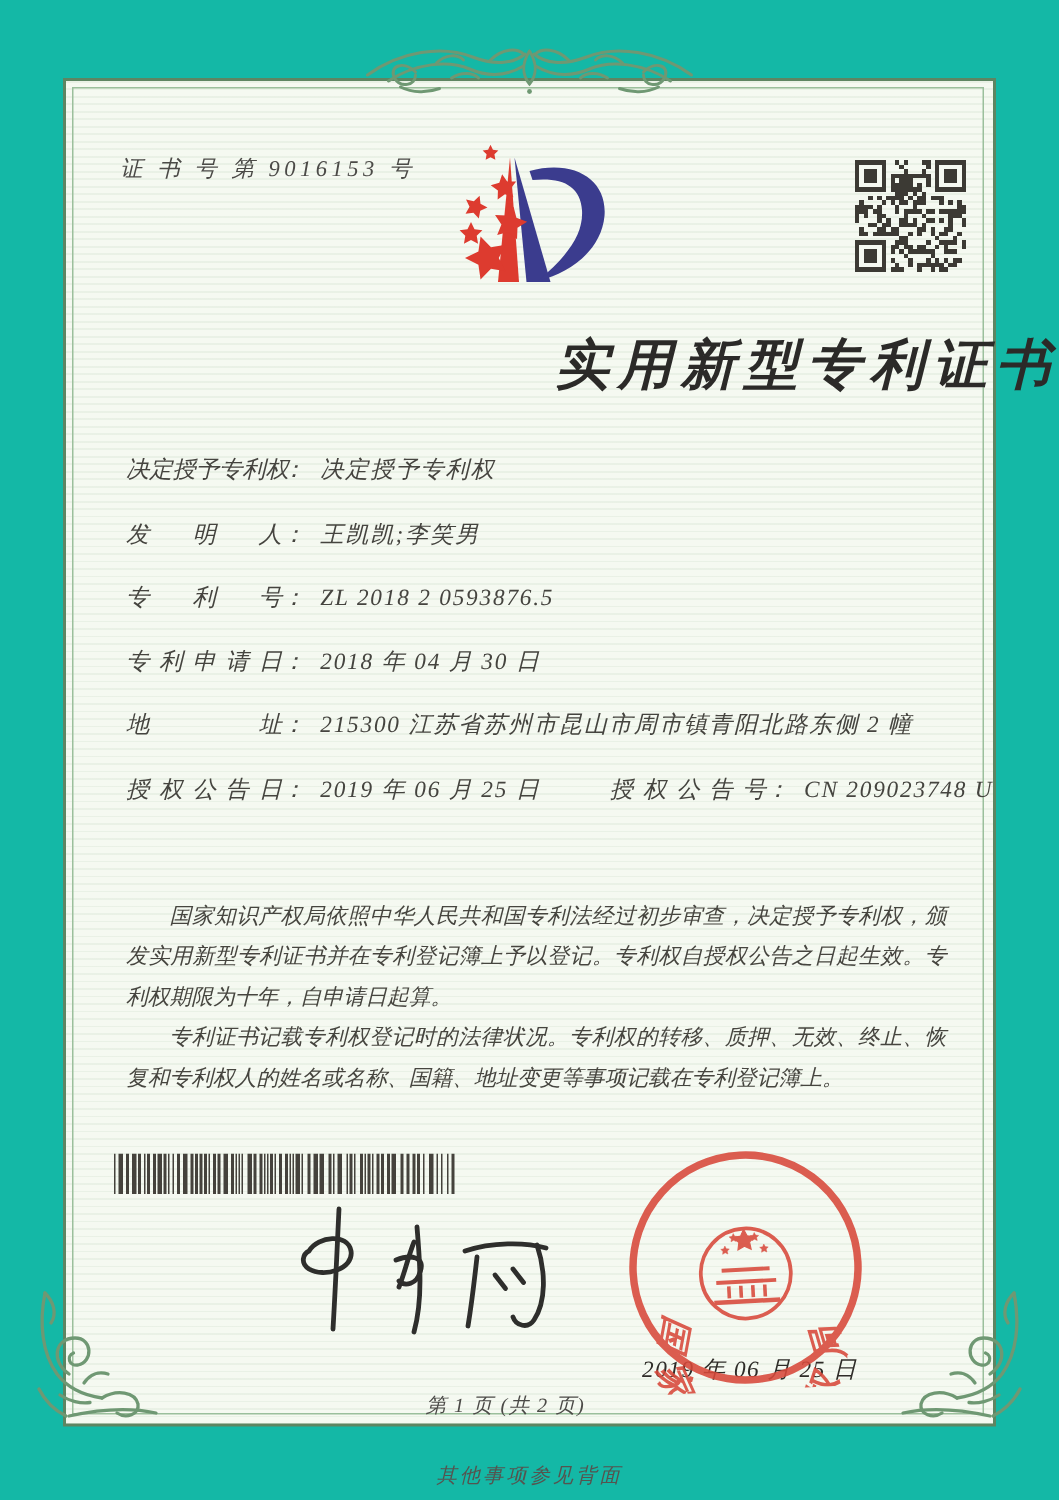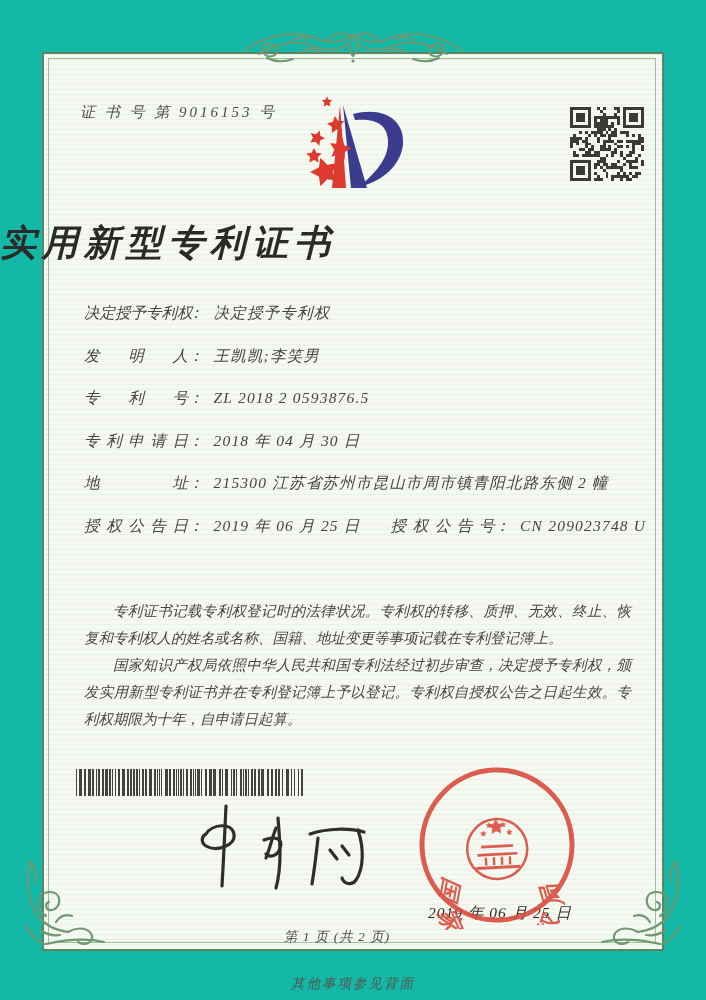--- a/index.html
+++ b/index.html
@@ -11,29 +11,29 @@
             background-image:repeating-linear-gradient(0deg,
               rgba(130,170,130,0.10) 0px, rgba(130,170,130,0.10) 1px,
               rgba(255,255,255,0) 1px, rgba(255,255,255,0) 5px);}
   .frame-outer{position:absolute;left:42px;top:52px;width:618px;height:895px;
                border:2px solid #5e8562;}
   .frame-inner{position:absolute;left:48px;top:58px;width:606px;height:883px;
                border:1px solid #9bbf9c;}
   .cert-no{position:absolute;left:80px;top:103px;font-size:15px;letter-spacing:3px;color:#4b4a47;}
   .logo{position:absolute;left:283px;top:92px;}
   .qr{position:absolute;left:567px;top:104px;width:80px;height:80px;}
-  .title{position:absolute;left:0;top:219px;width:706px;text-align:left;
+  .title{position:absolute;left:0;top:219px;width:706px;text-align:right;
          font-size:36px;font-weight:600;letter-spacing:6px;color:#2b2a28;}
   .fields{position:absolute;left:84px;top:303px;width:560px;font-size:15.5px;color:#45443f;}
   .frow{height:20px;margin-bottom:22.5px;white-space:nowrap;}
   .flabel{display:inline-block;width:104px;text-align:justify;text-align-last:justify;
           vertical-align:top;letter-spacing:0;}
   .fcolon{display:inline-block;margin-right:10px;}
   .fvalue{letter-spacing:1.2px;}
-  .pair2{display:inline-block;margin-left:30px;}
+  .pair2{display:inline-block;margin-left:46px;}
   .paras{position:absolute;left:84px;top:598px;width:547px;font-size:14.5px;line-height:27px;
          text-align:justify;color:#46453f;}
   .paras p{margin:0;text-indent:2em;}
   .barcode{position:absolute;left:74px;top:769px;width:236px;height:27px;}
   .signer{position:absolute;left:85px;top:828px;font-size:16px;line-height:29px;
           letter-spacing:3px;color:#3a3a37;font-weight:600;}
   .signature{position:absolute;left:192px;top:800px;}
   .seal-date{position:absolute;left:428px;top:903px;font-size:15.5px;letter-spacing:1px;color:#2e2c28;z-index:3;}
   .seal{position:absolute;left:415px;top:763px;z-index:4;opacity:0.88;transform:rotate(-3deg);}
   .footer-page{position:absolute;left:0;top:928px;width:674px;text-align:center;
@@ -347,22 +347,22 @@
     </div>
     <div class="frow">
       <span class="flabel">地址</span><span class="fcolon">：</span><span class="fvalue">215300 江苏省苏州市昆山市周市镇青阳北路东侧 2 幢</span>
     </div>
     <div class="frow">
       <span class="flabel">授权公告日</span><span class="fcolon">：</span><span class="fvalue">2019 年 06 月 25 日</span><span class="pair2"><span class="flabel">授权公告号</span><span class="fcolon">：</span><span class="fvalue">CN 209023748 U</span></span>
     </div>
   </div>
 
   <div class="paras">
+    <p>国家知识产权局依照中华人民共和国专利法经过初步审查，决定授予专利权，颁发实用新型专利证书并在专利登记簿上予以登记。专利权自授权公告之日起生效。专利权期限为十年，自申请日起算。</p>
     <p>专利证书记载专利权登记时的法律状况。专利权的转移、质押、无效、终止、恢复和专利权人的姓名或名称、国籍、地址变更等事项记载在专利登记簿上。</p>
-    <p>国家知识产权局依照中华人民共和国专利法经过初步审查，决定授予专利权，颁发实用新型专利证书并在专利登记簿上予以登记。专利权自授权公告之日起生效。专利权期限为十年，自申请日起算。</p>
   </div>
 
   <svg id="barcode-svg" class="barcode" viewBox="0 0 236 27" preserveAspectRatio="none">
       <rect x="2" y="0" width="1" height="27" fill="#45423c"></rect>
       <rect x="5" y="0" width="3" height="27" fill="#45423c"></rect>
       <rect x="10" y="0" width="2" height="27" fill="#45423c"></rect>
       <rect x="14" y="0" width="3" height="27" fill="#45423c"></rect>
       <rect x="18" y="0" width="2" height="27" fill="#45423c"></rect>
       <rect x="22" y="0" width="1" height="27" fill="#45423c"></rect>
       <rect x="24" y="0" width="2" height="27" fill="#45423c"></rect>

